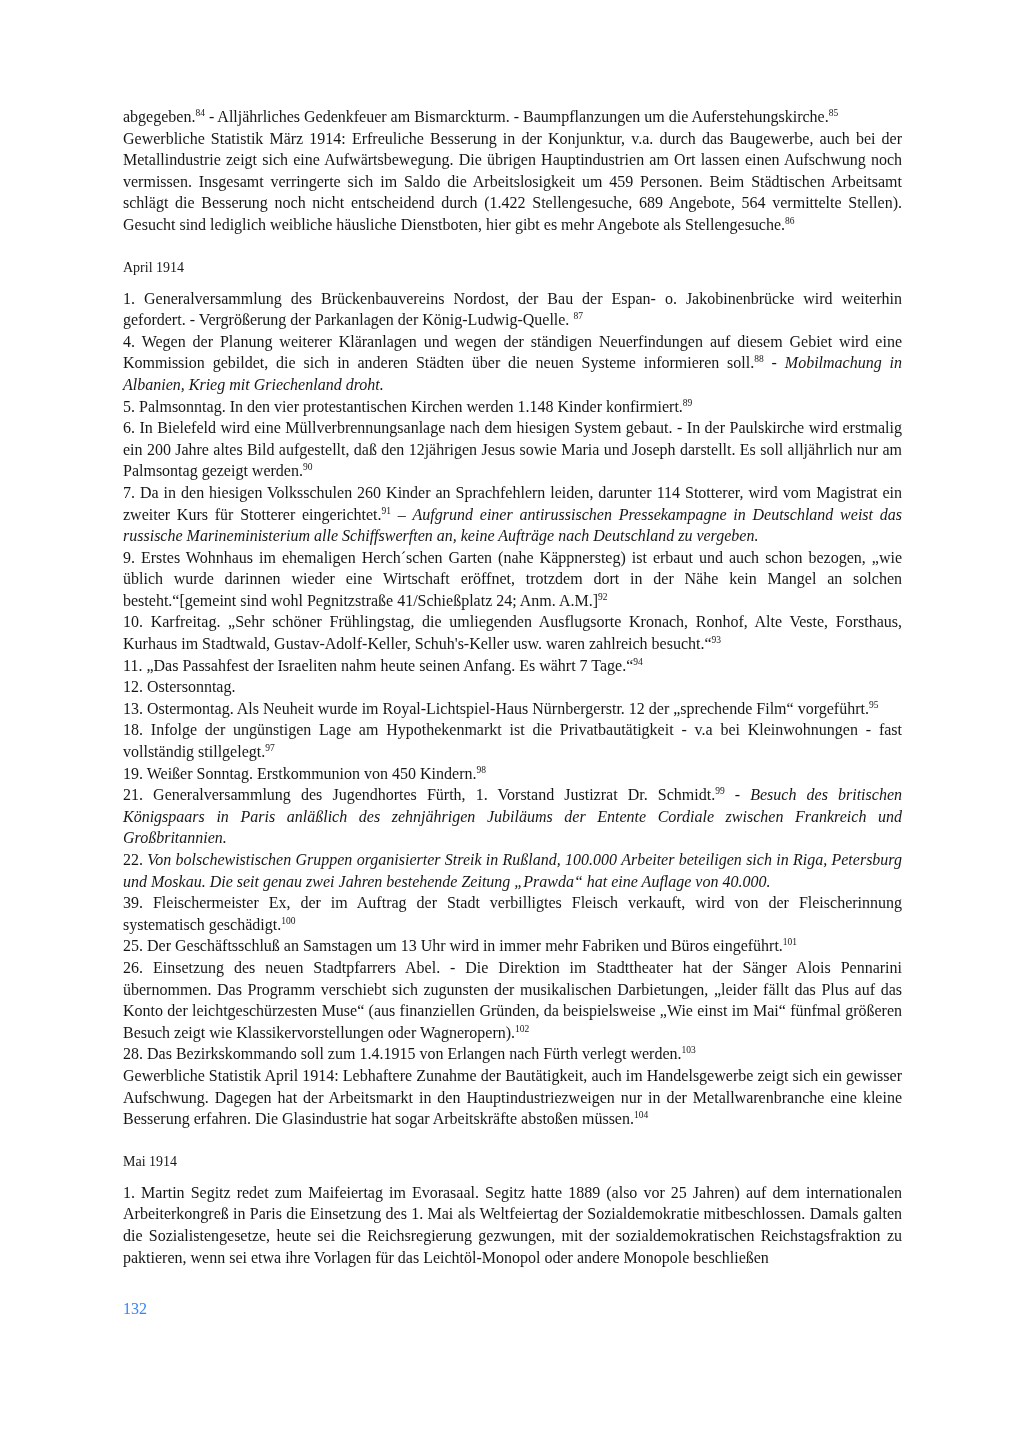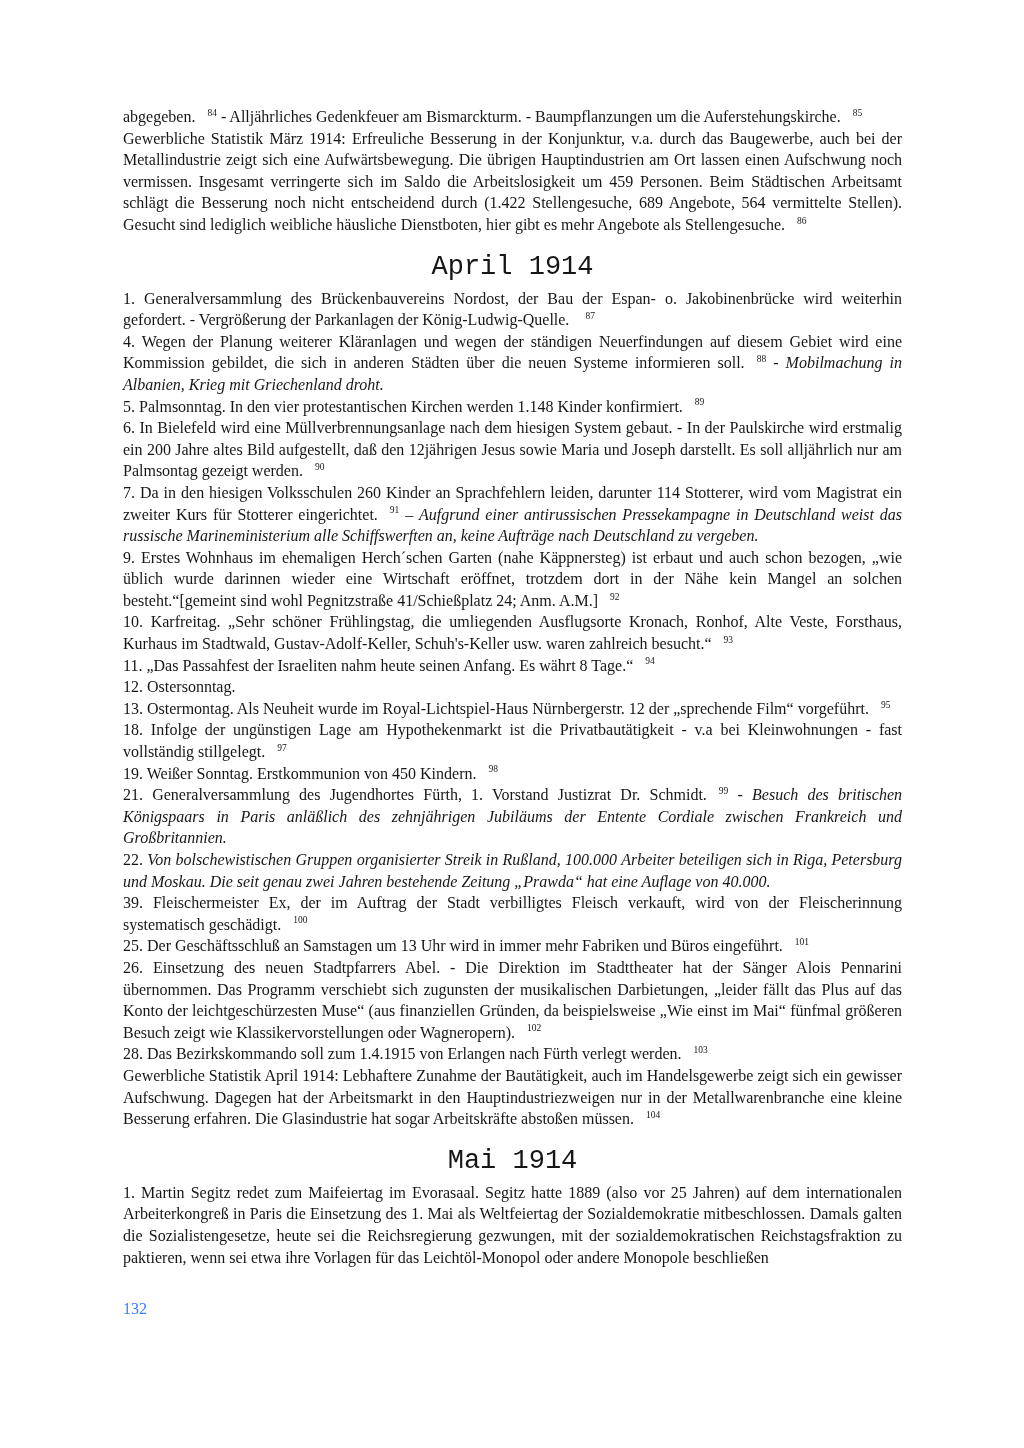--- a/index.html
+++ b/index.html
@@ -24,31 +24,29 @@
     text-align: justify;
     font-size: 16px;
     line-height: 21.6px;
   }
   p.para {
     margin: 0;
     padding: 0;
   }
   h2.section-heading {
     font-weight: 400;
-    font-size: 27px;
+    font-size: 14px;
     line-height: 25px;
     margin: 19px 0 8px 0;
-    text-align: center;
-    font-family: Liberation Mono, monospace;
+    text-align: left;
   }
   sup.fn {
     font-size: 9.5px;
     line-height: 0;
     vertical-align: super;
-    margin-left: 12px;
   }
   em { font-style: italic; }
   .page-number {
     position: absolute;
     left: 123px;
     top: 1300px;
     font-size: 16px;
     color: #3b82f6;
   }
 </style>
@@ -60,21 +58,21 @@
       <p class="para"><span>abgegeben.</span><sup class="fn">84</sup><span> - Alljährliches Gedenkfeuer am Bismarckturm. - Baumpflanzungen um die Auferstehungskirche.</span><sup class="fn">85</sup></p>
       <p class="para"><span>Gewerbliche Statistik März 1914: Erfreuliche Besserung in der Konjunktur, v.a. durch das Baugewerbe, auch bei der Metallindustrie zeigt sich eine Aufwärtsbewegung. Die übrigen Hauptindustrien am Ort lassen einen Aufschwung noch vermissen. Insgesamt verringerte sich im Saldo die Arbeitslosigkeit um 459 Personen. Beim Städtischen Arbeitsamt schlägt die Besserung noch nicht entscheidend durch (1.422 Stellengesuche, 689 Angebote, 564 vermittelte Stellen). Gesucht sind lediglich weibliche häusliche Dienstboten, hier gibt es mehr Angebote als Stellengesuche.</span><sup class="fn">86</sup></p>
       <h2 class="section-heading">April 1914</h2>
       <p class="para"><span>1. Generalversammlung des Brückenbauvereins Nordost, der Bau der Espan- o. Jakobinenbrücke wird weiterhin gefordert. - Vergrößerung der Parkanlagen der König-Ludwig-Quelle. </span><sup class="fn">87</sup></p>
       <p class="para"><span>4. Wegen der Planung weiterer Kläranlagen und wegen der ständigen Neuerfindungen auf diesem Gebiet wird eine Kommission gebildet, die sich in anderen Städten über die neuen Systeme informieren soll.</span><sup class="fn">88</sup><span> - </span><em>Mobilmachung in Albanien, Krieg mit Griechenland droht.</em></p>
       <p class="para"><span>5. Palmsonntag. In den vier protestantischen Kirchen werden 1.148 Kinder konfirmiert.</span><sup class="fn">89</sup></p>
       <p class="para"><span>6. In Bielefeld wird eine Müllverbrennungsanlage nach dem hiesigen System gebaut. - In der Paulskirche wird erstmalig ein 200 Jahre altes Bild aufgestellt, daß den 12jährigen Jesus sowie Maria und Joseph darstellt. Es soll alljährlich nur am Palmsontag gezeigt werden.</span><sup class="fn">90</sup></p>
       <p class="para"><span>7. Da in den hiesigen Volksschulen 260 Kinder an Sprachfehlern leiden, darunter 114 Stotterer, wird vom Magistrat ein zweiter Kurs für Stotterer eingerichtet.</span><sup class="fn">91</sup><span> – </span><em>Aufgrund einer antirussischen Pressekampagne in Deutschland weist das russische Marineministerium alle Schiffswerften an, keine Aufträge nach Deutschland zu vergeben.</em></p>
       <p class="para"><span>9. Erstes Wohnhaus im ehemaligen Herch´schen Garten (nahe Käppnersteg) ist erbaut und auch schon bezogen, „wie üblich wurde darinnen wieder eine Wirtschaft eröffnet, trotzdem dort in der Nähe kein Mangel an solchen besteht.“[gemeint sind wohl Pegnitzstraße 41/Schießplatz 24; Anm. A.M.]</span><sup class="fn">92</sup></p>
       <p class="para"><span>10. Karfreitag. „Sehr schöner Frühlingstag, die umliegenden Ausflugsorte Kronach, Ronhof, Alte Veste, Forsthaus, Kurhaus im Stadtwald, Gustav-Adolf-Keller, Schuh's-Keller usw. waren zahlreich besucht.“</span><sup class="fn">93</sup></p>
-      <p class="para"><span>11. „Das Passahfest der Israeliten nahm heute seinen Anfang. Es währt 8 Tage.“</span><sup class="fn">94</sup></p>
+      <p class="para"><span>11. „Das Passahfest der Israeliten nahm heute seinen Anfang. Es währt 7 Tage.“</span><sup class="fn">94</sup></p>
       <p class="para"><span>12. Ostersonntag.</span></p>
       <p class="para"><span>13. Ostermontag. Als Neuheit wurde im Royal-Lichtspiel-Haus Nürnbergerstr. 12 der „sprechende Film“ vorgeführt.</span><sup class="fn">95</sup></p>
       <p class="para"><span>18. Infolge der ungünstigen Lage am Hypothekenmarkt ist die Privatbautätigkeit - v.a bei Kleinwohnungen - fast vollständig stillgelegt.</span><sup class="fn">97</sup></p>
       <p class="para"><span>19. Weißer Sonntag. Erstkommunion von 450 Kindern.</span><sup class="fn">98</sup></p>
       <p class="para"><span>21. Generalversammlung des Jugendhortes Fürth, 1. Vorstand Justizrat Dr. Schmidt.</span><sup class="fn">99</sup><span> - </span><em>Besuch des britischen Königspaars in Paris anläßlich des zehnjährigen Jubiläums der Entente Cordiale zwischen Frankreich und Großbritannien.</em></p>
       <p class="para"><span>22. </span><em>Von bolschewistischen Gruppen organisierter Streik in Rußland, 100.000 Arbeiter beteiligen sich in Riga, Petersburg und Moskau. Die seit genau zwei Jahren bestehende Zeitung „Prawda“ hat eine Auflage von 40.000.</em></p>
       <p class="para"><span>39. Fleischermeister Ex, der im Auftrag der Stadt verbilligtes Fleisch verkauft, wird von der Fleischerinnung systematisch geschädigt.</span><sup class="fn">100</sup></p>
       <p class="para"><span>25. Der Geschäftsschluß an Samstagen um 13 Uhr wird in immer mehr Fabriken und Büros eingeführt.</span><sup class="fn">101</sup></p>
       <p class="para"><span>26. Einsetzung des neuen Stadtpfarrers Abel. - Die Direktion im Stadttheater hat der Sänger Alois Pennarini übernommen. Das Programm verschiebt sich zugunsten der musikalischen Darbietungen, „leider fällt das Plus auf das Konto der leichtgeschürzesten Muse“ (aus finanziellen Gründen, da beispielsweise „Wie einst im Mai“ fünfmal größeren Besuch zeigt wie Klassikervorstellungen oder Wagneropern).</span><sup class="fn">102</sup></p>
       <p class="para"><span>28. Das Bezirkskommando soll zum 1.4.1915 von Erlangen nach Fürth verlegt werden.</span><sup class="fn">103</sup></p>

